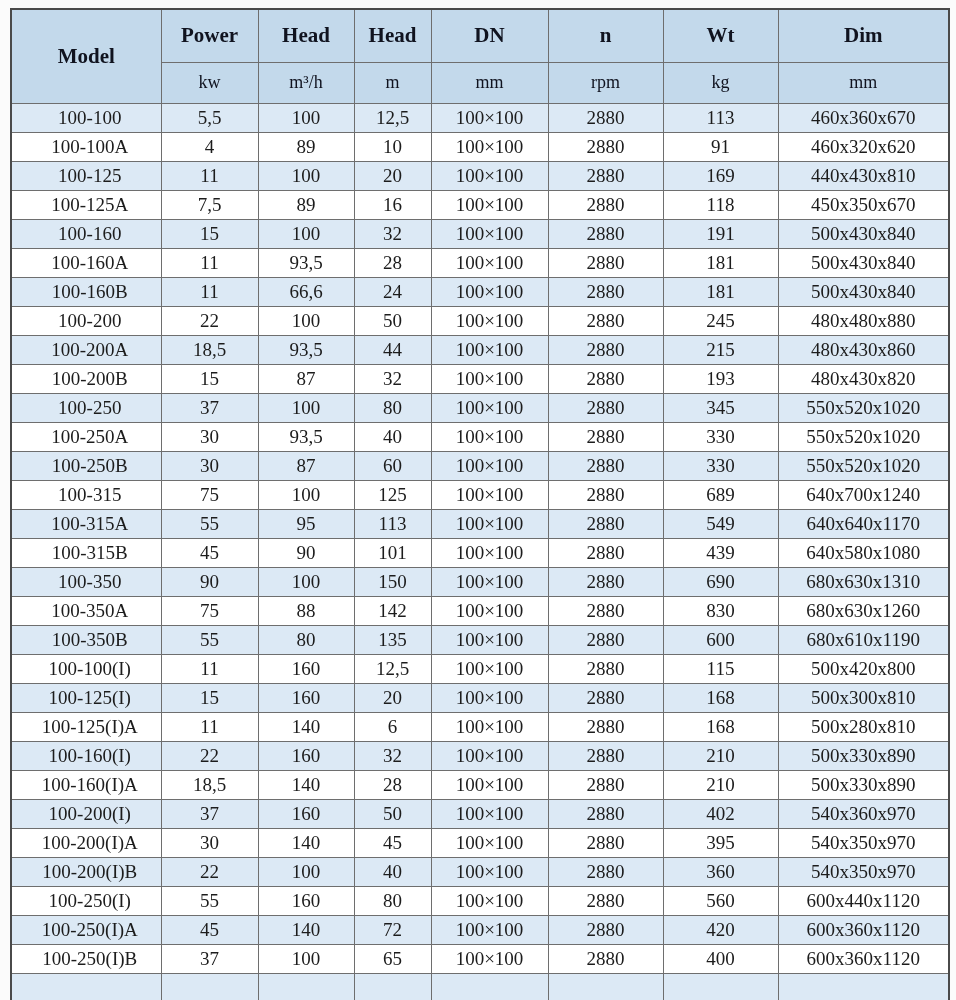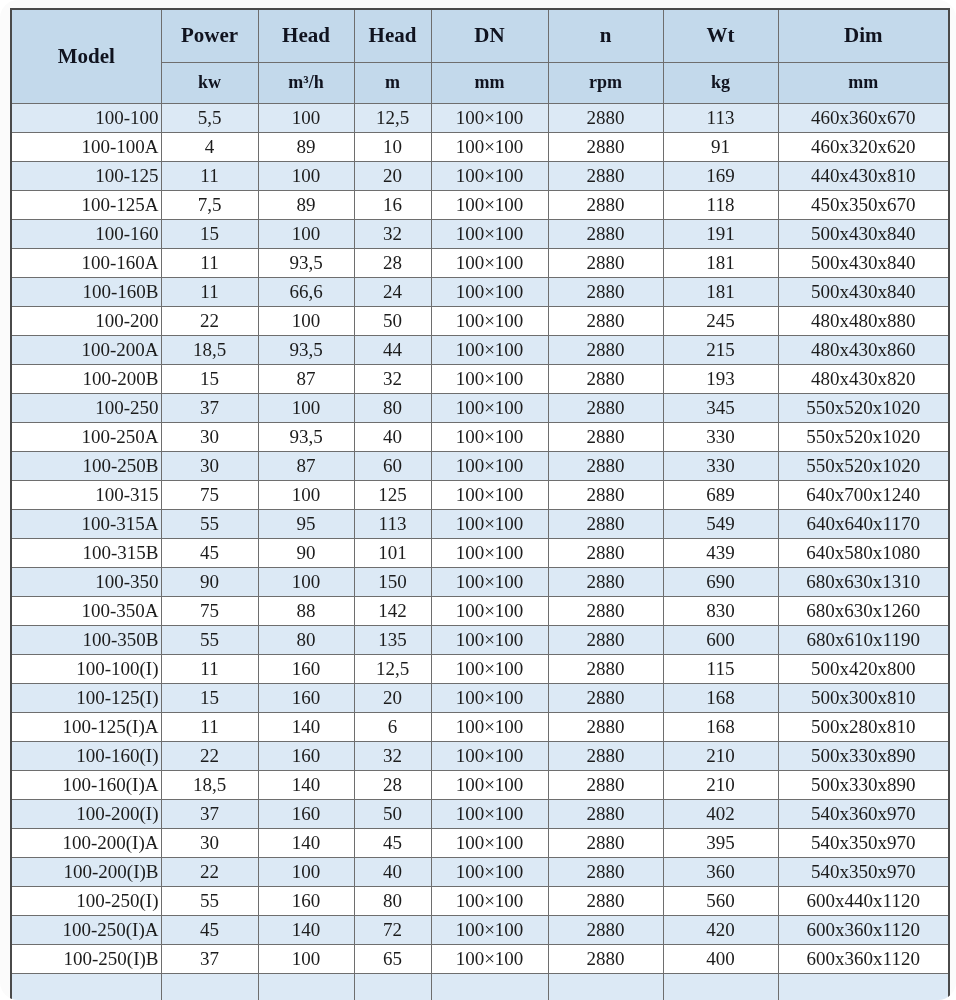--- a/index.html
+++ b/index.html
@@ -3,21 +3,20 @@
 <meta charset="utf-8">
 <style>
   html, body { margin: 0; padding: 0; }
   .page {
     width: 956px;
     height: 1000px;
     overflow: hidden;
     background: #fbfbfb;
     font-family: "Liberation Serif", serif;
     position: relative;
-    border-radius: 18px;
   }
   table.spec {
     position: absolute;
     left: 10px;
     top: 8px;
     border-collapse: collapse;
     table-layout: fixed;
     width: 938px;
     background: #ffffff;
   }
@@ -36,29 +35,29 @@
   table.spec thead th {
     background: #c3d9eb;
     color: #10131f;
   }
   table.spec thead tr.labels th {
     font-weight: bold;
     font-size: 21px;
     height: 52px;
   }
   table.spec thead tr.units th {
-    font-weight: bold;
+    font-weight: normal;
     font-size: 18px;
     height: 40px;
   }
   table.spec tbody td { height: 28px; }
   table.spec tbody tr:nth-child(odd) td { background: #dce9f5; }
   table.spec tbody tr:nth-child(even) td { background: #ffffff; }
   table.spec tbody td.model-cell {
-    text-align: right;
+    text-align: center;
     padding-left: 9px;
   }
   table.spec tbody tr.partial td { height: 30px; }
 </style>
 </head>
 <body>
 
 <div class="page">
   <table class="spec">
     <colgroup>

